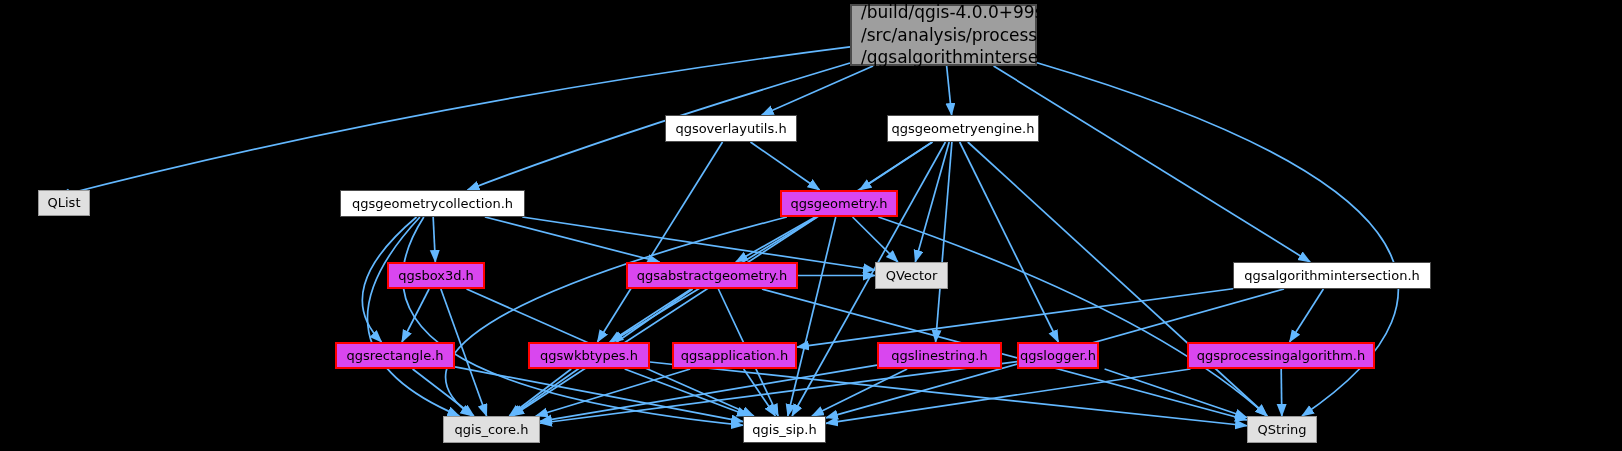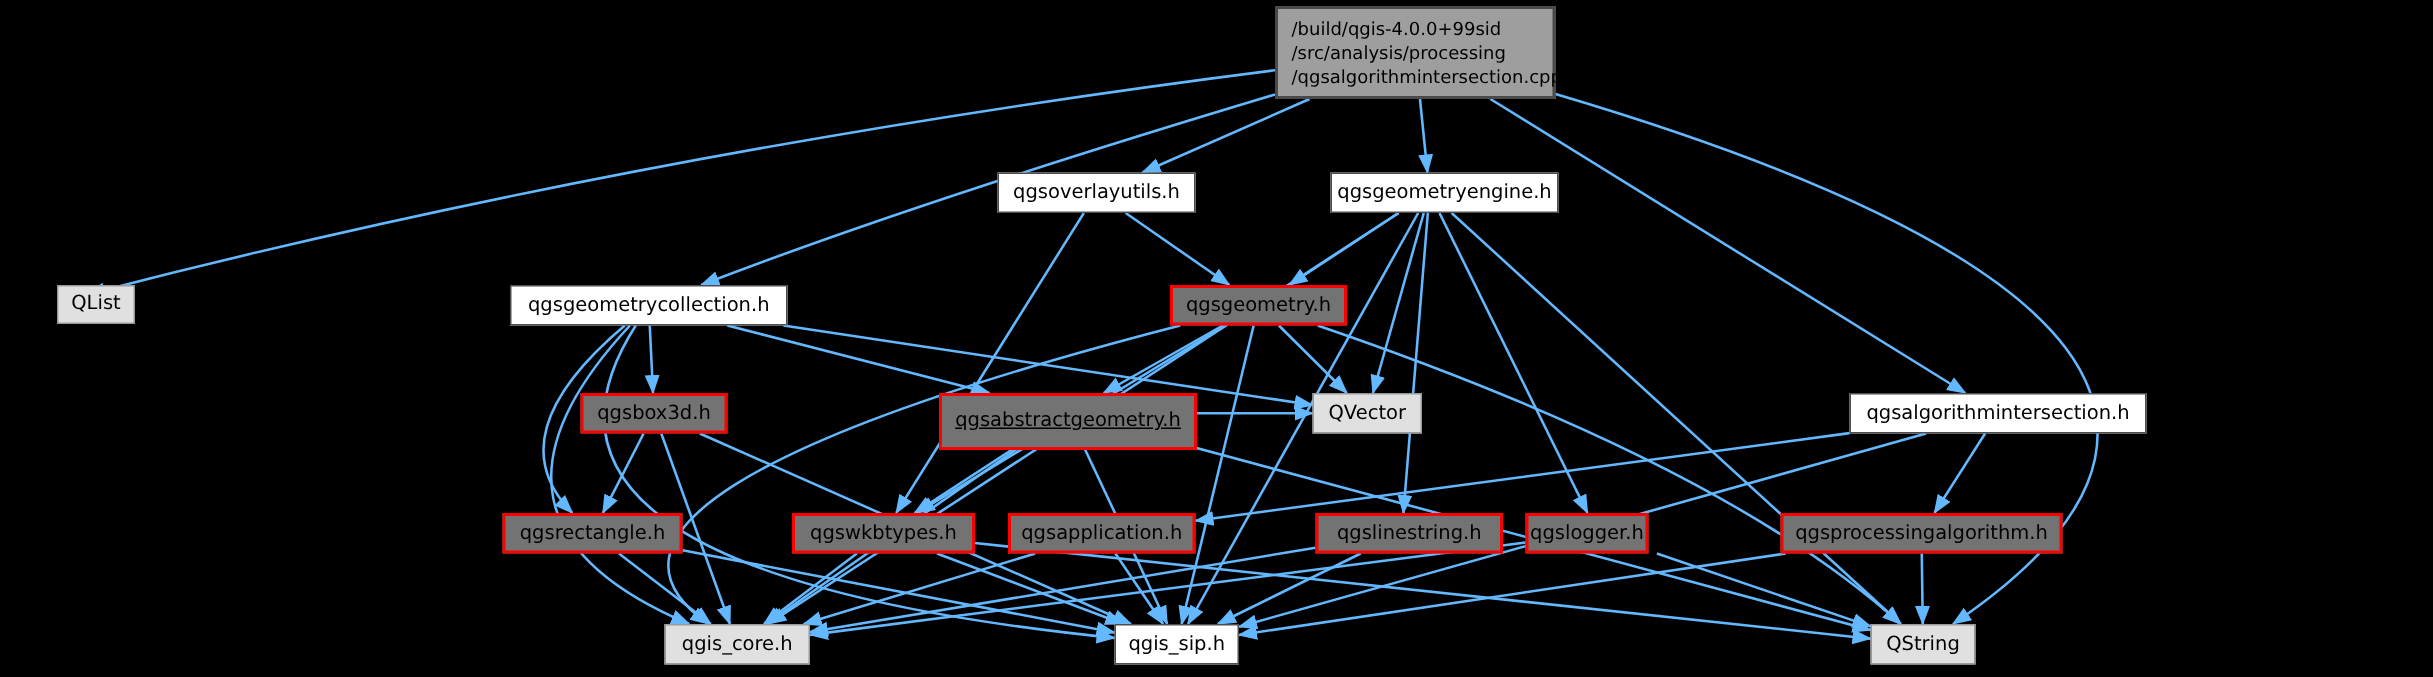--- a/index.html
+++ b/index.html
@@ -24,24 +24,24 @@
     line-height: 1.35;
     cursor: default;
   }
   .node-root {
     background: #9e9e9e;
     border: 2px solid #4a4a4a;
     justify-content: flex-start;
     text-align: left;
     padding-left: 9px;
     padding-right: 6px;
-    font-size: 12px;
+    font-size: 17px;
   }
   .node-header { background: #ffffff; border: 1px solid #4d4d4d; cursor: pointer; }
-  .node-red    { background: #737373; border: 2px solid #ff0000; cursor: pointer; }
+  .node-red    { background: #d946ef; border: 2px solid #ff0000; cursor: pointer; }
   .node-ext    { background: #e0e0e0; border: 1px solid #999999; }
 </style>
 </head>
 <body>
 
 <div id="canvas" style="background: rgb(0, 0, 0);">
   <svg id="edge-layer" width="1622" height="451" viewBox="0 0 1622 451">
     <defs>
       <marker id="arrowhead" markerUnits="userSpaceOnUse" markerWidth="14" markerHeight="11" refX="12" refY="5" orient="auto">
         <path d="M0,0 L13,5 L0,10 z" fill="#63b8ff"></path>
@@ -104,21 +104,21 @@
   <div id="node-group">
       <div class="node node-root" style="left: 850px; top: 4px; width: 187px; height: 62px;">/build/qgis-4.0.0+99sid
 /src/analysis/processing
 /qgsalgorithmintersection.cpp</div>
       <div class="node node-header" style="left: 665px; top: 115px; width: 132px; height: 27px; text-align: right;">qgsoverlayutils.h</div>
       <div class="node node-header" style="left: 877px; top: 115px; width: 152px; height: 27px; margin-left: 10px;">qgsgeometryengine.h</div>
       <div class="node node-ext" style="left: 6px; top: 190px; width: 52px; height: 26px; margin-left: 32px;">QList</div>
       <div class="node node-header" style="left: 340px; top: 190px; width: 185px; height: 27px;">qgsgeometrycollection.h</div>
       <div class="node node-red" style="left: 780px; top: 190px; width: 118px; height: 27px;">qgsgeometry.h</div>
       <div class="node node-red" style="left: 387px; top: 262px; width: 98px; height: 27px;">qgsbox3d.h</div>
-      <div class="node node-red" style="left: 626px; top: 262px; width: 172px; height: 38px; text-decoration: underline;">qgsabstractgeometry.h</div>
+      <div class="node node-red" style="left: 626px; top: 262px; width: 172px; height: 27px;">qgsabstractgeometry.h</div>
       <div class="node node-ext" style="left: 875px; top: 262px; width: 73px; height: 27px;">QVector</div>
       <div class="node node-header" style="left: 1233px; top: 262px; width: 198px; height: 27px;">qgsalgorithmintersection.h</div>
       <div class="node node-red" style="left: 335px; top: 342px; width: 120px; height: 27px;">qgsrectangle.h</div>
       <div class="node node-red" style="left: 528px; top: 342px; width: 122px; height: 27px;">qgswkbtypes.h</div>
       <div class="node node-red" style="left: 672px; top: 342px; width: 125px; height: 27px;">qgsapplication.h</div>
       <div class="node node-red" style="left: 877px; top: 342px; width: 125px; height: 27px;">qgslinestring.h</div>
       <div class="node node-red" style="left: 1017px; top: 342px; width: 82px; height: 27px;">qgslogger.h</div>
       <div class="node node-red" style="left: 1187px; top: 342px; width: 188px; height: 27px;">qgsprocessingalgorithm.h</div>
       <div class="node node-ext" style="left: 443px; top: 416px; width: 97px; height: 27px;">qgis_core.h</div>
       <div class="node node-header" style="left: 743px; top: 416px; width: 83px; height: 27px;">qgis_sip.h</div>

